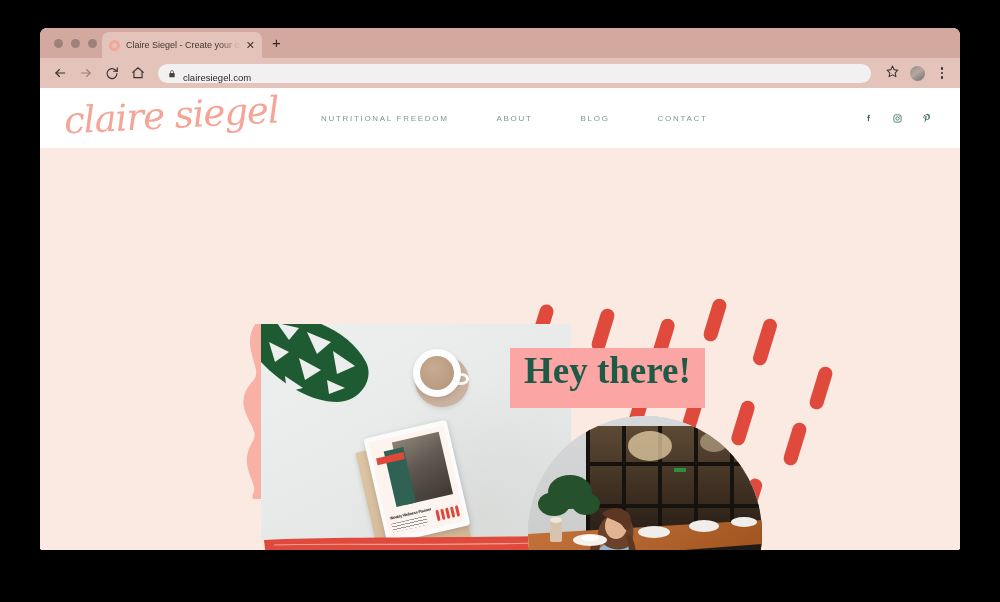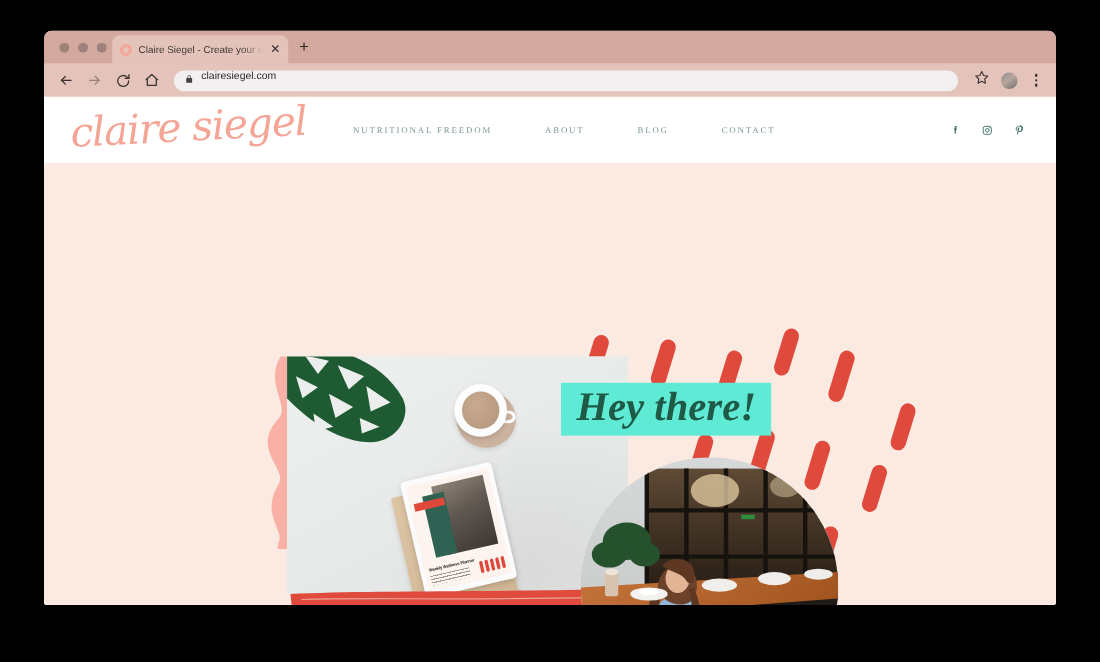--- a/index.html
+++ b/index.html
@@ -120,21 +120,21 @@
   }
   .nav-btn svg { display: block; }
   .nav-btn.disabled { color: #9c8079; }
 
   .omnibox {
     flex: 1 1 auto;
     height: 19px;
     background: #f2f0f0;
     border-radius: 10px;
     display: flex;
-    align-items: flex-start;
+    align-items: flex-end;
     padding: 0 10px;
     gap: 7px;
     margin: 0 4px 0 2px;
     cursor: text;
   }
   .lock-icon { flex: 0 0 auto; color: #46403e; }
   .omnibox-url {
     font-size: 9.5px;
     color: #2b2725;
     white-space: nowrap;
@@ -192,21 +192,20 @@
     white-space: nowrap;
     cursor: pointer;
     margin-left: 4px;
     padding-bottom: 5px;
   }
   .site-nav {
     display: flex;
     align-items: flex-start;
     margin-left: 42px;
     gap: 48px;
-    font-family: Liberation Serif, serif;
   }
   .nav-link {
     font-size: 8px;
     letter-spacing: 1.7px;
     color: #7d9894;
     text-transform: uppercase;
     white-space: nowrap;
     cursor: pointer;
     font-weight: 400;
   }
@@ -410,23 +409,22 @@
     position: absolute;
     background: #e04a3c;
     border-radius: 7px;
   }
 
   
   .headline-wrap {
     position: absolute;
     left: 470px; top: 200px;
     z-index: 6;
-    background: #5eead4;
-    padding: 4px 14px 7px 14px;
-    font-style: italic;
+    background: #fca5a5;
+    padding: 4px 14px 19px 14px;
   }
   .headline {
     font-family: "Liberation Serif", "DejaVu Serif", serif;
     font-weight: bold;
     font-size: 37px;
     line-height: 1;
     color: #1f5a46;
     white-space: nowrap;
   }
 

